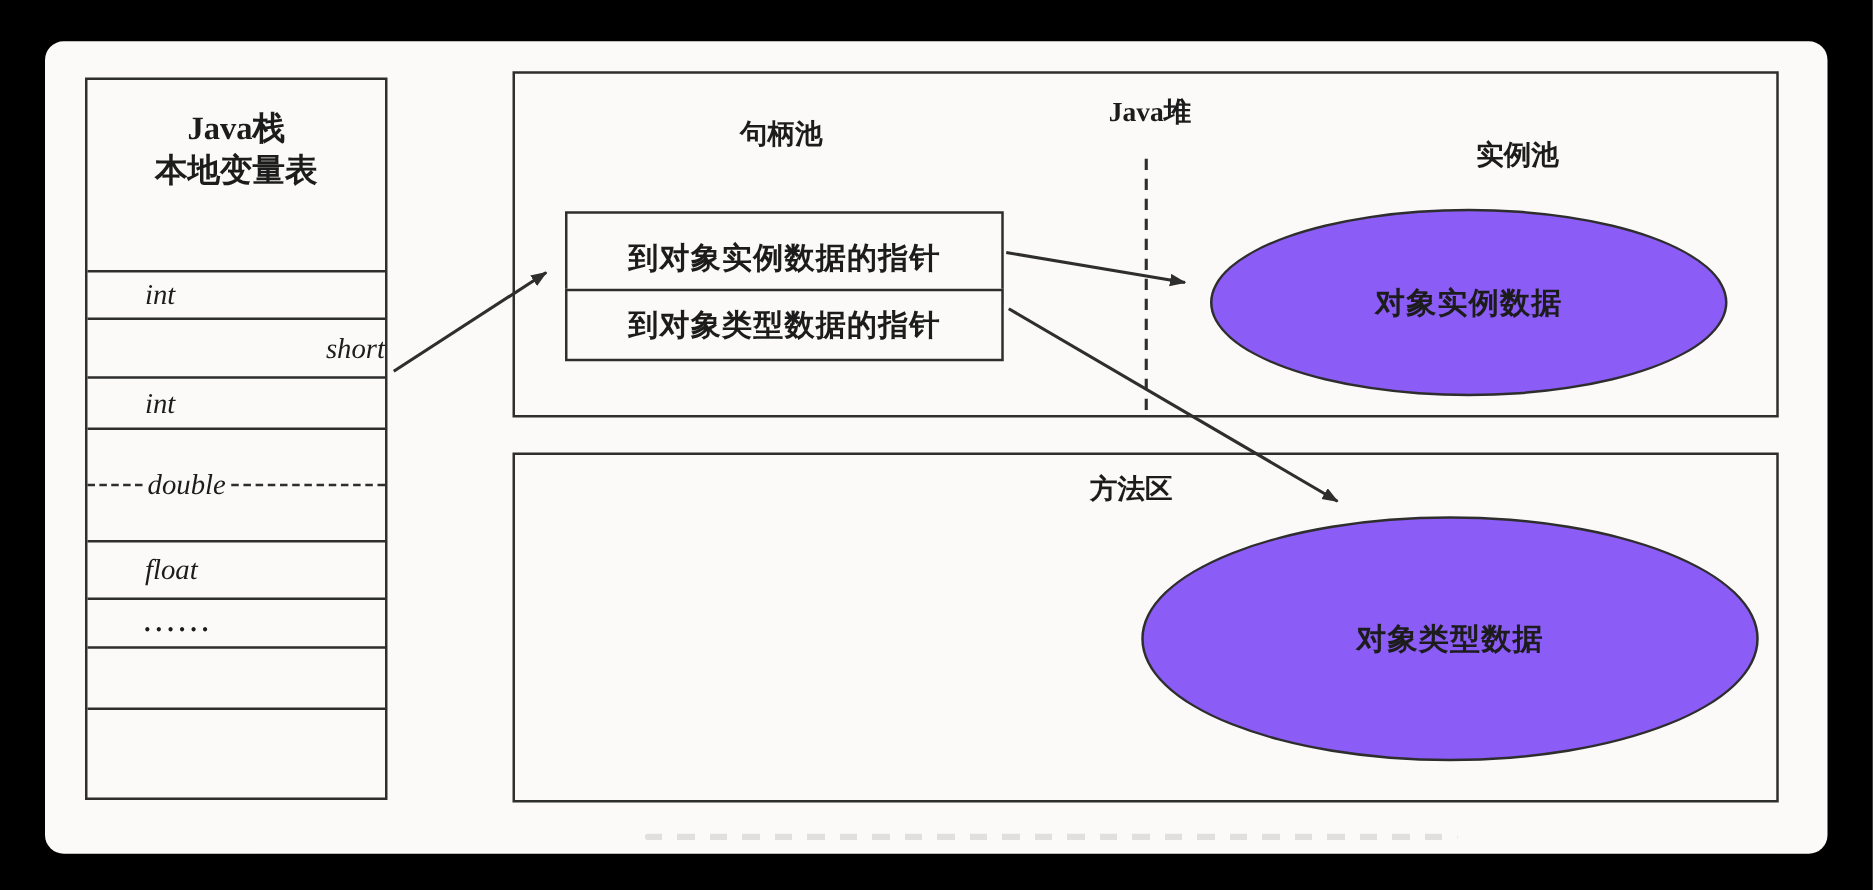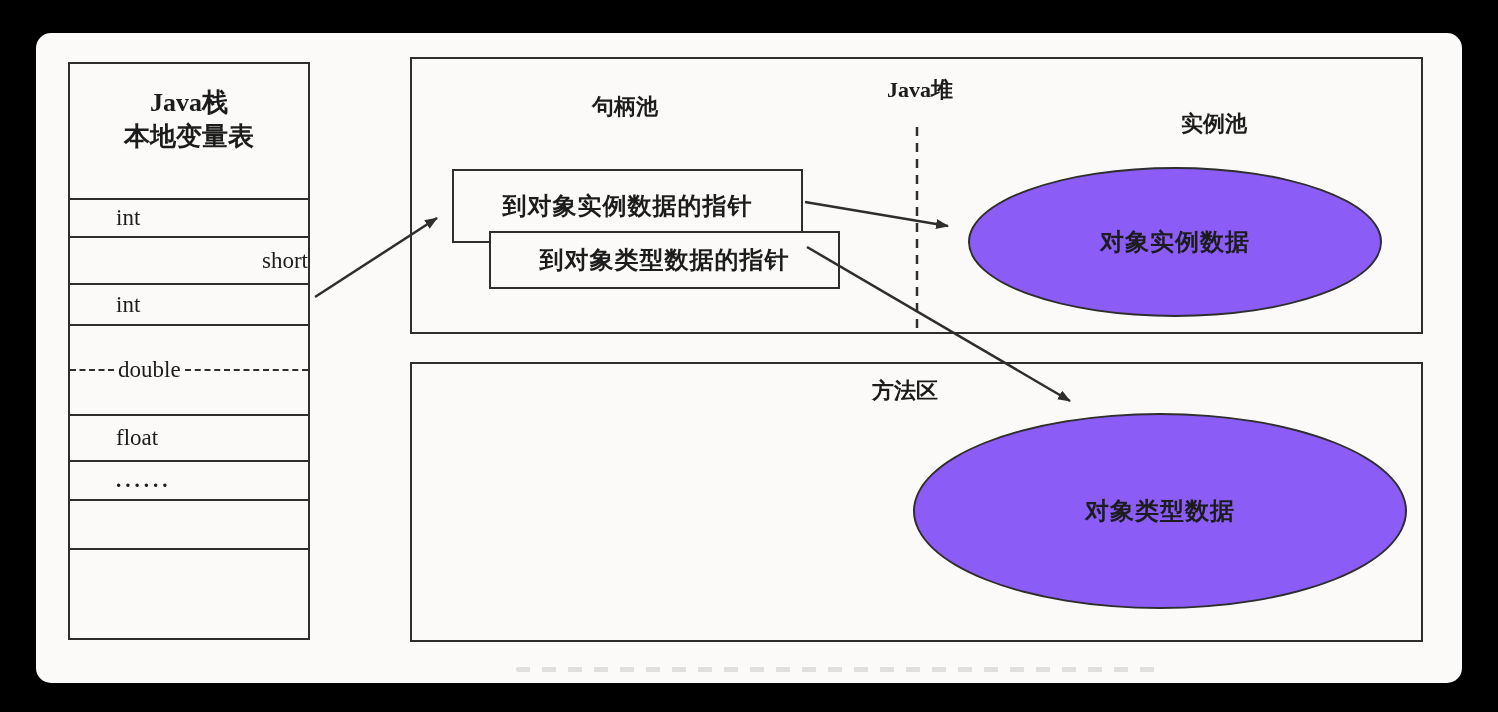--- a/index.html
+++ b/index.html
@@ -28,36 +28,37 @@
     top: 29px;
     width: 242px;
     height: 578px;
     border: 2px solid #2e2e2e;
     box-sizing: border-box;
     display: flex;
     flex-direction: column;
     background: #fbfaf8;
   }
   .stack-header {
-    height: 134px;
+    height: 152px;
     box-sizing: border-box;
     padding-top: 22px;
     text-align: center;
     font-weight: bold;
     font-size: 26px;
     line-height: 34px;
     border-radius: 29px;
   }
   .stack-row {
     box-sizing: border-box;
     border-top: 2px solid #2e2e2e;
     font-size: 23px;
     display: flex;
     align-items: center;
     padding-left: 46px;
+    font-style: italic;
   }
   .stack-row.h38 { height: 38px; }
   .stack-row.h47 { height: 47px; justify-content: flex-end; }
   .stack-row.h45 { height: 45px; }
   .stack-row.h41 { height: 41px; }
   .stack-row.h90 { height: 90px; }
   .stack-row.h46 { height: 46px; }
   .stack-row.h39 { height: 39px; }
   .stack-row.h49 { height: 49px; }
   .stack-row.grow { flex: 1 1 auto; }
@@ -105,21 +106,21 @@
     box-sizing: border-box;
     display: flex;
     align-items: center;
     justify-content: center;
     font-weight: bold;
     font-size: 24px;
     background: #fbfaf8;
     letter-spacing: 1px;
   }
   .handle-box.first  { top: 136px; height: 74px; }
-  .handle-box.second { top: 198px; height: 58px; margin-left: 37px; }
+  .handle-box.second { top: 198px; height: 58px; }
   
   .ellipse {
     position: absolute;
     border: 2px solid #2e2e2e;
     border-radius: 50%;
     box-sizing: border-box;
     display: flex;
     align-items: center;
     justify-content: center;
     font-weight: bold;

